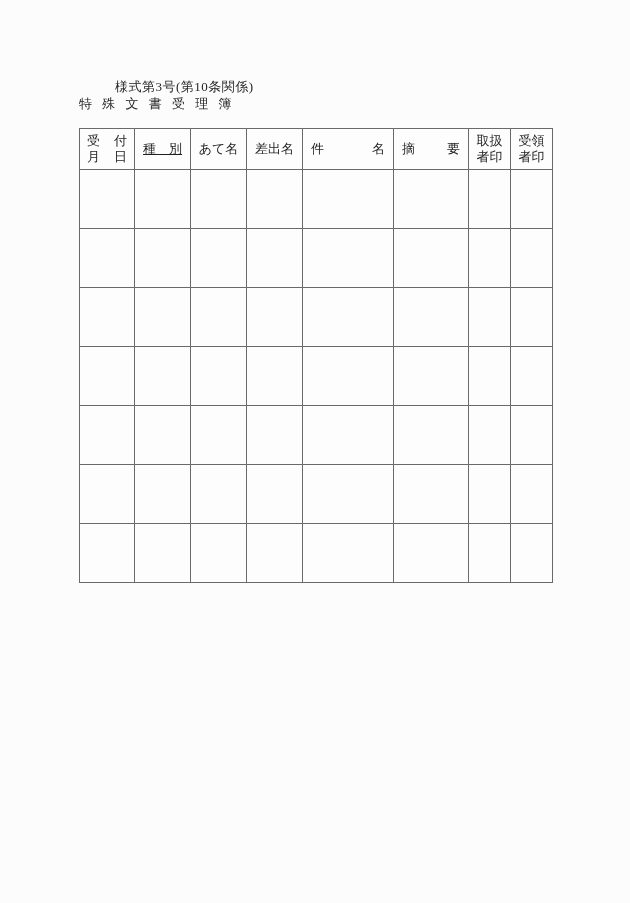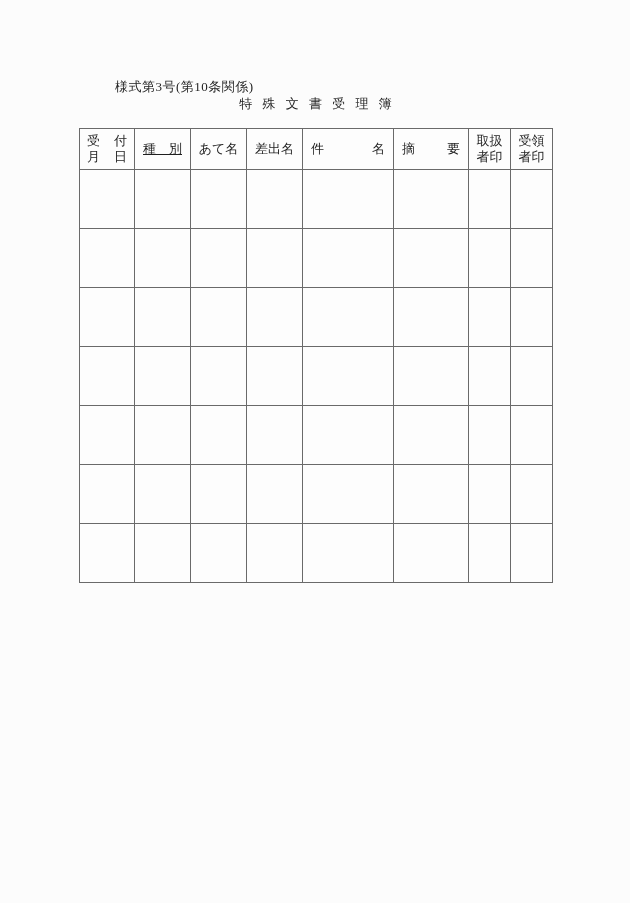--- a/index.html
+++ b/index.html
@@ -23,21 +23,21 @@
     line-height: 16px;
     letter-spacing: 0.5px;
     white-space: nowrap;
     margin-left: 40px;
   }
   .doc-title {
     position: absolute;
     left: 79px;
     top: 96px;
     width: 473px;
-    text-align: center;
+    text-align: left;
     font-size: 13px;
     line-height: 16px;
     word-spacing: 7px;
     white-space: nowrap;
   }
   .register-table-wrap {
     position: absolute;
     left: 79px;
     top: 128px;
   }

